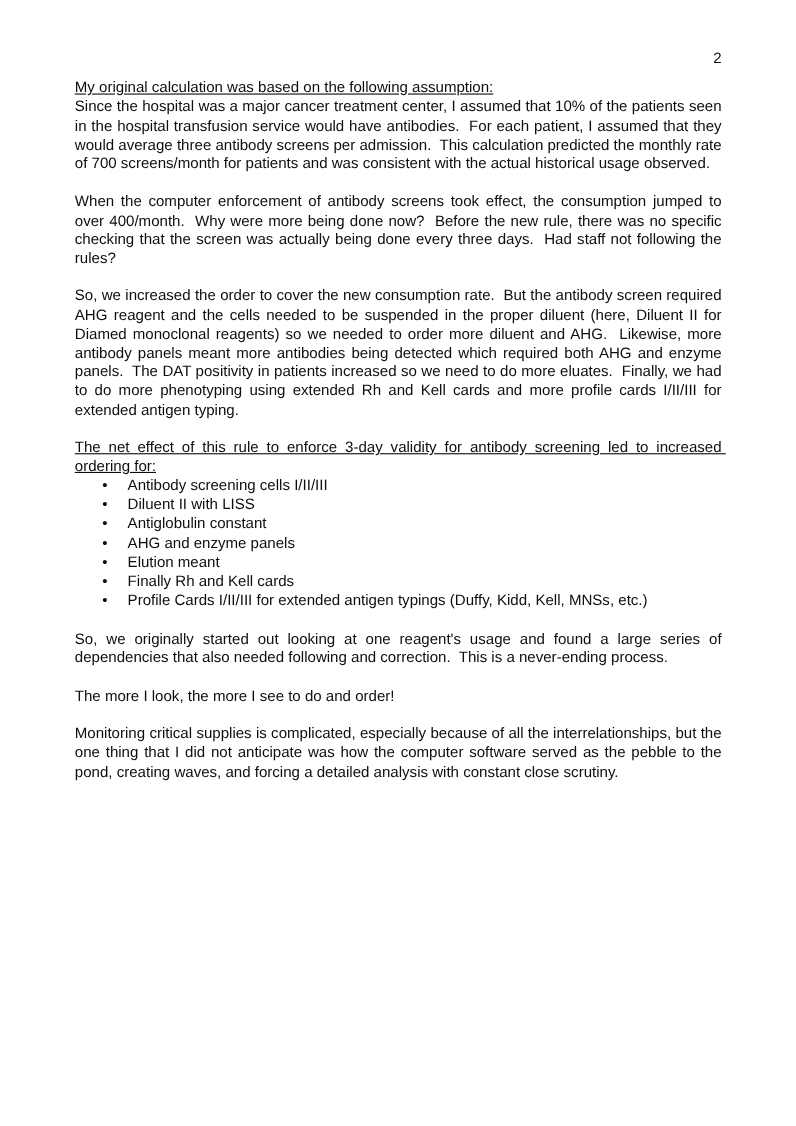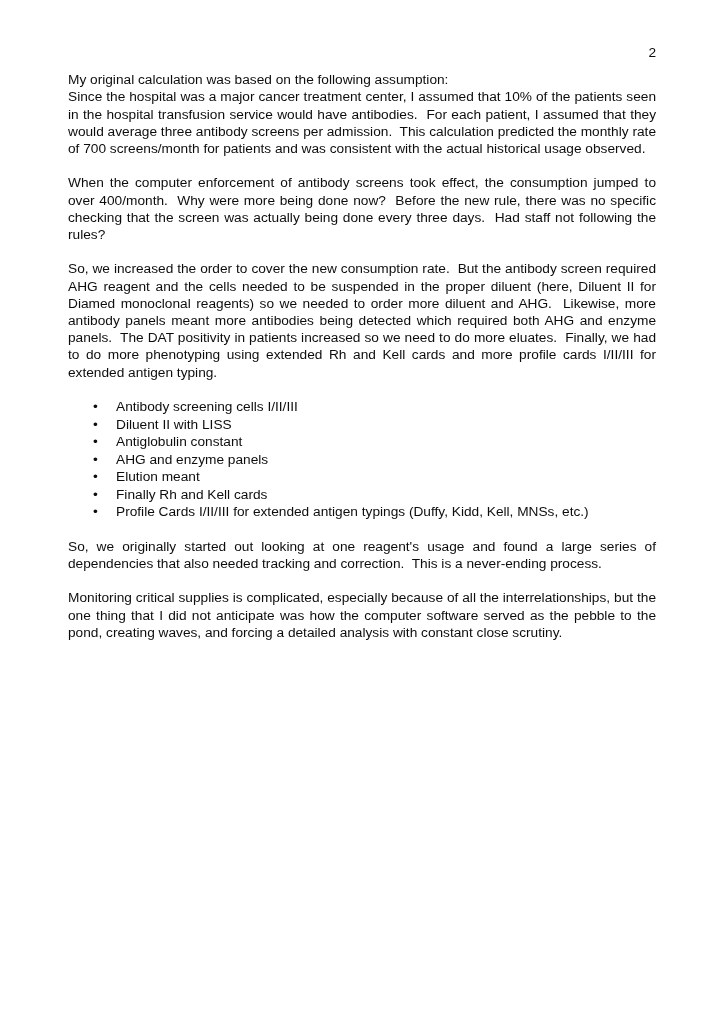--- a/index.html
+++ b/index.html
@@ -28,20 +28,21 @@
     text-align: right;
     margin: 0 0 10px 0;
   }
   p.block {
     margin: 0 0 17.2px 0;
     text-align: justify;
     white-space: pre-wrap;
   }
   p.block.tight {
     margin-bottom: 0;
+    text-decoration: underline;
   }
   ul.bullets {
     list-style: none;
     margin: 0 0 17.2px 0;
     padding: 0;
   }
   ul.bullets li {
     position: relative;
     padding-left: 48px;
     line-height: 17.5px;
@@ -61,31 +62,33 @@
 
     <div class="page-number">2</div>
 
     <p class="block tight">My original calculation was based on the following assumption:</p>
     <p class="block">Since the hospital was a major cancer treatment center, I assumed that 10% of the patients seen in the hospital transfusion service would have antibodies.  For each patient, I assumed that they would average three antibody screens per admission.  This calculation predicted the monthly rate of 700 screens/month for patients and was consistent with the actual historical usage observed.</p>
 
     <p class="block">When the computer enforcement of antibody screens took effect, the consumption jumped to over 400/month.  Why were more being done now?  Before the new rule, there was no specific checking that the screen was actually being done every three days.  Had staff not following the rules?</p>
 
     <p class="block">So, we increased the order to cover the new consumption rate.  But the antibody screen required AHG reagent and the cells needed to be suspended in the proper diluent (here, Diluent II for Diamed monoclonal reagents) so we needed to order more diluent and AHG.  Likewise, more antibody panels meant more antibodies being detected which required both AHG and enzyme panels.  The DAT positivity in patients increased so we need to do more eluates.  Finally, we had to do more phenotyping using extended Rh and Kell cards and more profile cards I/II/III for extended antigen typing.</p>
 
+    <p class="block tight">The net effect of this rule to enforce 3-day validity for antibody screening led to increased ordering for:</p>
 
     <ul class="bullets">
       <li><span class="bullet-dot">•</span><span>Antibody screening cells I/II/III</span></li>
       <li><span class="bullet-dot">•</span><span>Diluent II with LISS</span></li>
       <li><span class="bullet-dot">•</span><span>Antiglobulin constant</span></li>
       <li><span class="bullet-dot">•</span><span>AHG and enzyme panels</span></li>
       <li><span class="bullet-dot">•</span><span>Elution meant</span></li>
       <li><span class="bullet-dot">•</span><span>Finally Rh and Kell cards</span></li>
       <li><span class="bullet-dot">•</span><span>Profile Cards I/II/III for extended antigen typings (Duffy, Kidd, Kell, MNSs, etc.)</span></li>
     </ul>
 
-    <p class="block">So, we originally started out looking at one reagent's usage and found a large series of dependencies that also needed tracking and correction.  This is a never-ending process.</p>
+    <p class="block">So, we originally started out looking at one reagent's usage and found a large series of dependencies that also needed following and correction.  This is a never-ending process.</p>
 
+    <p class="block">The more I look, the more I see to do and order!</p>
 
     <p class="block">Monitoring critical supplies is complicated, especially because of all the interrelationships, but the one thing that I did not anticipate was how the computer software served as the pebble to the pond, creating waves, and forcing a detailed analysis with constant close scrutiny.</p>
 
 
   </div>
 </div>
 
 </body></html>

